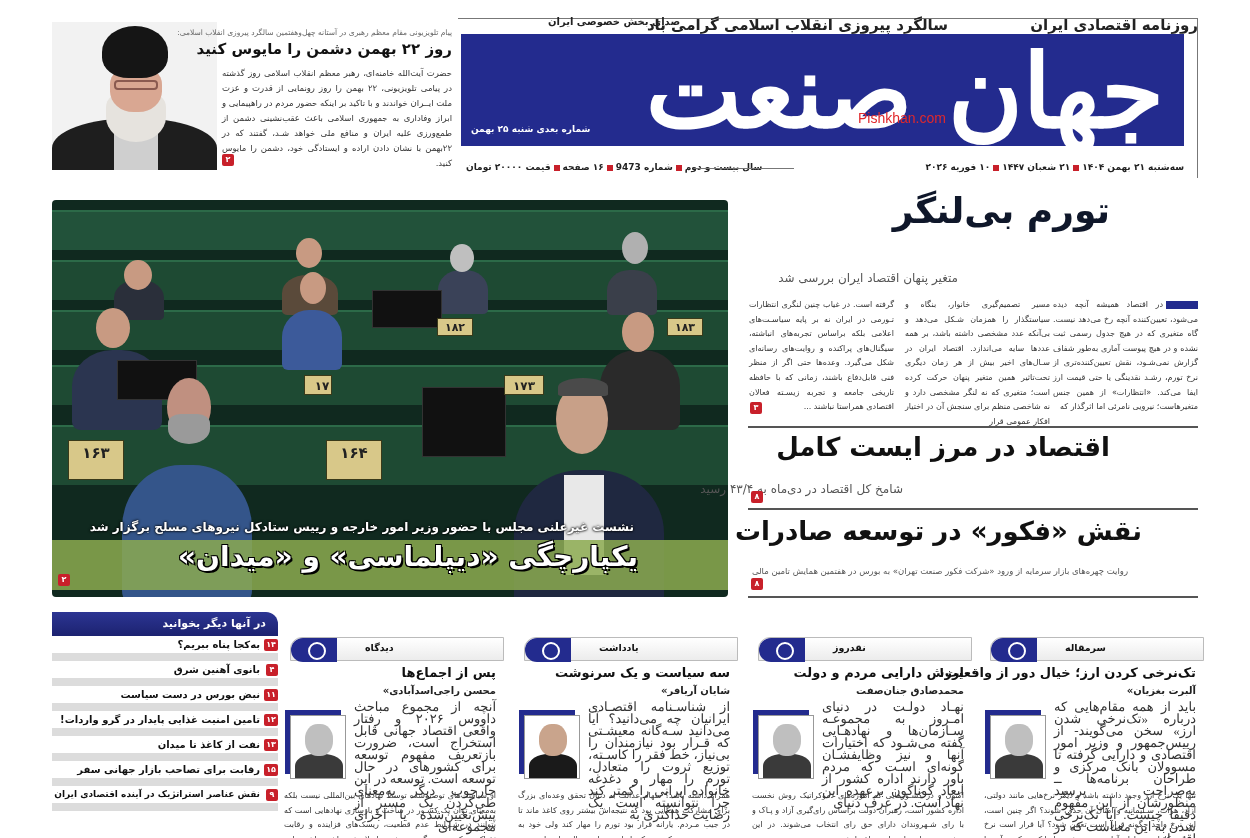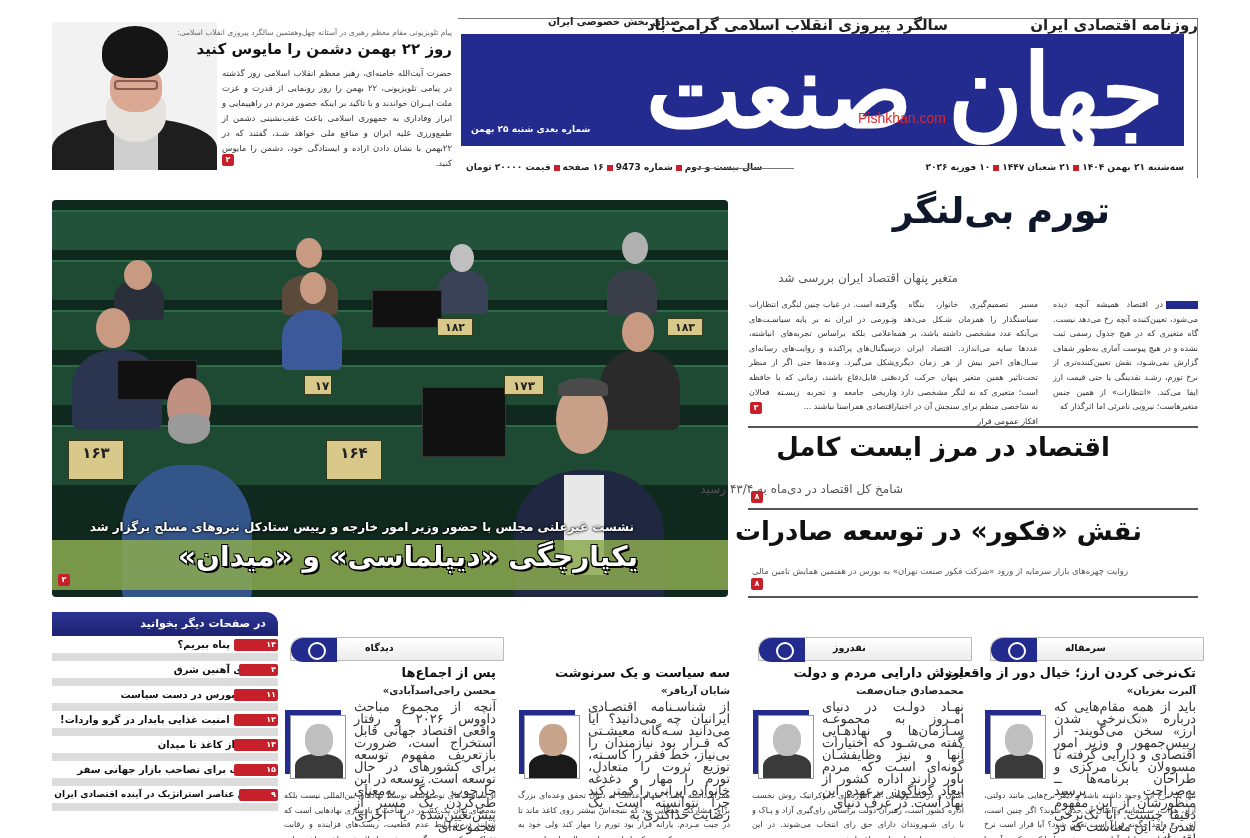--- a/index.html
+++ b/index.html
@@ -55,21 +55,21 @@
   .lead-badge { position: absolute; left: 2px; top: 104px; }
 
   .hrule { position: absolute; height: 2px; background: #555; }
   .sec-title { position: absolute; font-weight: bold; color: #111; white-space: nowrap; }
   .sec-sub { position: absolute; color: #555; white-space: nowrap; }
 
   
   .related { left: 52px; top: 612px; width: 226px; height: 220px; }
   .related-head { height: 24px; background: linear-gradient(180deg,#2c3593,#1c2270); color: #fff; font-size: 11px; font-weight: bold; line-height: 24px; padding-right: 12px; border-radius: 0 12px 0 0; }
   .rel-item { position: relative; height: 25px; border-bottom: 8px solid #dcdcdc; font-size: 10px; font-weight: bold; color: #111; line-height: 17px; padding-right: 18px; white-space: nowrap; overflow: hidden; }
-  .rel-item .page-badge { position: absolute; right: 0; top: 3px; padding-left: 32px; }
+  .rel-item .page-badge { position: absolute; right: 0; top: 3px; }
 
   .op { position: absolute; top: 637px; width: 224px; height: 207px; }
   .op-tab { position: absolute; right: 0; top: 0; width: 214px; height: 24px; border: 1px solid #bbb; border-radius: 12px 0 0 0; background: linear-gradient(180deg,#ffffff,#ececec); }
   .op-tab-label { position: absolute; left: 74px; top: 4px; font-size: 9.5px; font-weight: bold; color: #111; }
   .op-icon { position: absolute; left: 0; top: 0; width: 46px; height: 24px; background: #232b8e; border-radius: 12px 0 0 12px; }
   .op-icon::after { content: ""; position: absolute; left: 17px; top: 4px; width: 14px; height: 14px; border: 2px solid #fff; border-radius: 50%; }
   .op-headline { position: absolute; right: 8px; top: 28px; font-size: 13px; font-weight: bold; color: #111; white-space: nowrap; }
   .op-author { position: absolute; right: 8px; top: 48px; font-size: 10px; font-weight: bold; color: #222; white-space: nowrap; }
   .op-body-top { position: absolute; right: 8px; top: 64px; width: 142px; font-size: 13px; line-height: 12px; color: #333; text-align: justify; font-family: Liberation Serif, serif; }
   .op-body-bottom { position: absolute; right: 8px; top: 152px; width: 212px; font-size: 8px; line-height: 14.6px; color: #333; text-align: justify; height: 74px; overflow: hidden; }
@@ -158,38 +158,38 @@
   <div class="hero-band"></div>
   <div class="hero-caption-kicker">نشست غیرعلنی مجلس با حضور وزیر امور خارجه و رییس ستادکل نیروهای مسلح برگزار شد</div>
   <div class="hero-title">یکپارچگی «دیپلماسی» و «میدان»</div>
   <span class="page-badge hero-badge">۲</span>
 </div>
 
 <div class="abs lead-title">تورم بی‌لنگر</div>
 <div class="abs lead-sub">متغیر پنهان اقتصاد ایران بررسی شد</div>
 <div class="abs lead-cols">
   <div class="lead-col" style="right:0;"><span class="brand-chip"></span><span>در اقتصاد همیشه آنچه دیده می‌شود، تعیین‌کننده آنچه رخ می‌دهد نیست. گاه متغیری که در هیچ جدول رسمی ثبت نشده و در هیچ پیوست آماری به‌طور شفاف گزارش نمی‌شـود، نقش تعیین‌کننده‌تری از نرخ تورم، رشـد نقدینگی یا حتی قیمت ارز ایفا می‌کند. «انتظارات» از همین جنس متغیرهاست؛ نیرویی نامرئی اما اثرگذار که</span></div>
-  <div class="lead-col" style="right:160px;">مسیر تصمیم‌گیری خانوار، بنگاه و سیاستگذار را همزمان شـکل می‌دهد و بی‌آنکه عدد مشخصی داشته باشد، بر همه عددها سایه می‌اندازد. اقتصاد ایران در سـال‌های اخیر بیش از هر زمان دیگری تحت‌تاثیر همین متغیر پنهان حرکت کرده است؛ متغیری که نه لنگر مشخصی دارد و نه شاخصی منظم برای سنجش آن در اختیار افکار عمومی قرار</div>
+  <div class="lead-col" style="right:148px;">مسیر تصمیم‌گیری خانوار، بنگاه و سیاستگذار را همزمان شـکل می‌دهد و بی‌آنکه عدد مشخصی داشته باشد، بر همه عددها سایه می‌اندازد. اقتصاد ایران در سـال‌های اخیر بیش از هر زمان دیگری تحت‌تاثیر همین متغیر پنهان حرکت کرده است؛ متغیری که نه لنگر مشخصی دارد و نه شاخصی منظم برای سنجش آن در اختیار افکار عمومی قرار</div>
   <div class="lead-col" style="right:304px;">گرفته است. در غیاب چنین لنگری انتظارات تـورمی در ایران نه بر پایه سیاسـت‌های اعلامی بلکه براساس تجربه‌های انباشته، سیگنال‌های پراکنده و روایت‌های رسانه‌ای شکل می‌گیرد. وعده‌ها حتی اگر از منظر فنی قابل‌دفاع باشند، زمانی که با حافظه تاریخی جامعه و تجربه زیسـته فعالان اقتصادی همراستا نباشند ...</div>
   <span class="page-badge lead-badge">۳</span>
 </div>
 <div class="hrule" style="left:748px;top:426px;width:450px;"></div>
 
 <div class="sec-title" style="right:140px;top:432px;font-size:26px;">اقتصاد در مرز ایست کامل</div>
 <div class="sec-sub" style="right:347px;top:482px;font-size:12px;">شامخ کل اقتصاد در دی‌ماه به ۴۳/۴ رسید</div>
 <span class="page-badge abs" style="left:751px;top:491px;">۸</span>
 <div class="hrule" style="left:748px;top:508px;width:450px;"></div>
 
 <div class="sec-title" style="right:108px;top:516px;font-size:26px;">نقش «فکور» در توسعه صادرات</div>
 <div class="sec-sub" style="right:122px;top:566px;font-size:8.5px;">روایت چهره‌های بازار سرمایه از ورود «شرکت فکور صنعت تهران» به بورس در هفتمین همایش تامین مالی</div>
 <span class="page-badge abs" style="left:751px;top:578px;">۸</span>
 <div class="hrule" style="left:748px;top:596px;width:450px;"></div>
 
 <div class="abs related">
-  <div class="related-head">در صفحات دیگر بخوانید</div>
+  <div class="related-head">در آنها دیگر بخوانید</div>
   <div class="rel-item"><span class="page-badge">۱۴</span><span>به‌کجا پناه ببریم؟</span></div>
   <div class="rel-item"><span class="page-badge">۴</span><span>بانوی آهنین شرق</span></div>
   <div class="rel-item"><span class="page-badge">۱۱</span><span>نبض بورس در دست سیاست</span></div>
   <div class="rel-item"><span class="page-badge">۱۲</span><span>تامین امنیت غذایی پایدار در گرو واردات!</span></div>
   <div class="rel-item"><span class="page-badge">۱۳</span><span>نفت از کاغذ تا میدان</span></div>
   <div class="rel-item"><span class="page-badge">۱۵</span><span>رقابت برای تصاحب بازار جهانی سفر</span></div>
   <div class="rel-item" style="font-size:9px;"><span class="page-badge">۹</span><span>نقش عناصر استراتژیک در آینده اقتصادی ایران</span></div>
 </div>
 
 <div class="op" style="left:980px;">
@@ -216,20 +216,24 @@
   <div class="op-author">محمدصادق جنان‌صفت</div>
   <div class="op-photo">
       <div class="bd"></div>
       <div class="hd"></div>
     </div>
   <div class="op-body-top">نهـاد دولـت در دنیای امـروز به مجموعـه سـازمان‌ها و نهادهـایی گفته می‌شـود که اختیارات آنها و نیز وظایفشـان گونه‌ای اسـت که مردم باور دارند اداره کشور از ابعاد گوناگون برعهده این نهاد است. در عرف دنیای</div>
   <div class="op-body-bottom">اکنون و در کشـورهایی که آموزه‌های دموکراتیک روش نخست اداره کشور است، رهبران دولت براساس رای‌گیری آزاد و پـاک و با رای شـهروندان دارای حق رای انتخاب می‌شوند. در این نوشـته نیز نهاد دولت با مصداق یادشده</div>
 </div>
 
 <div class="op" style="left:514px;">
+  <div class="op-tab">
+    <div class="op-icon"></div>
+    <div class="op-tab-label">یادداشت</div>
+  </div>
   <div class="op-headline">سه سیاست و یک سرنوشت</div>
   <div class="op-author">شایان آریافر»</div>
   <div class="op-photo">
       <div class="bd" style="background:#1a1a1a;"></div>
       <div class="hd" style="background:#c9a48c;"></div>
     </div>
   <div class="op-body-top">از شناسـنامه اقتصـادی ایرانیان چه می‌دانید؟ آیا می‌دانید سـه‌گانه معیشـتی که قـرار بود نیازمندان را بی‌نیاز، خط فقر را کاسـته، توزیع ثروت را متعادل، تورم را مهار و دغدغه خانواده ایرانی را کمتر کند چرا نتوانسته است یک رضایت حداکثری به</div>
   <div class="op-body-bottom">همراه داشته باشد؟ سهام عدالت به دنبال تحقق وعده‌ای بزرگ برای مشارکت همگانی بود که نتیجه‌اش بیشتر روی کاغذ ماند تا در جیب مـردم. یارانه قرار بود تورم را مهار کند ولی خود به تورم پیوست. دهک‌بندی که ابزاری برای عدالت اجتماعی بود موجب مهاجرت زیگزاگی طبقات در دهک‌های یکدیگر شـد و</div>
 </div>
 

